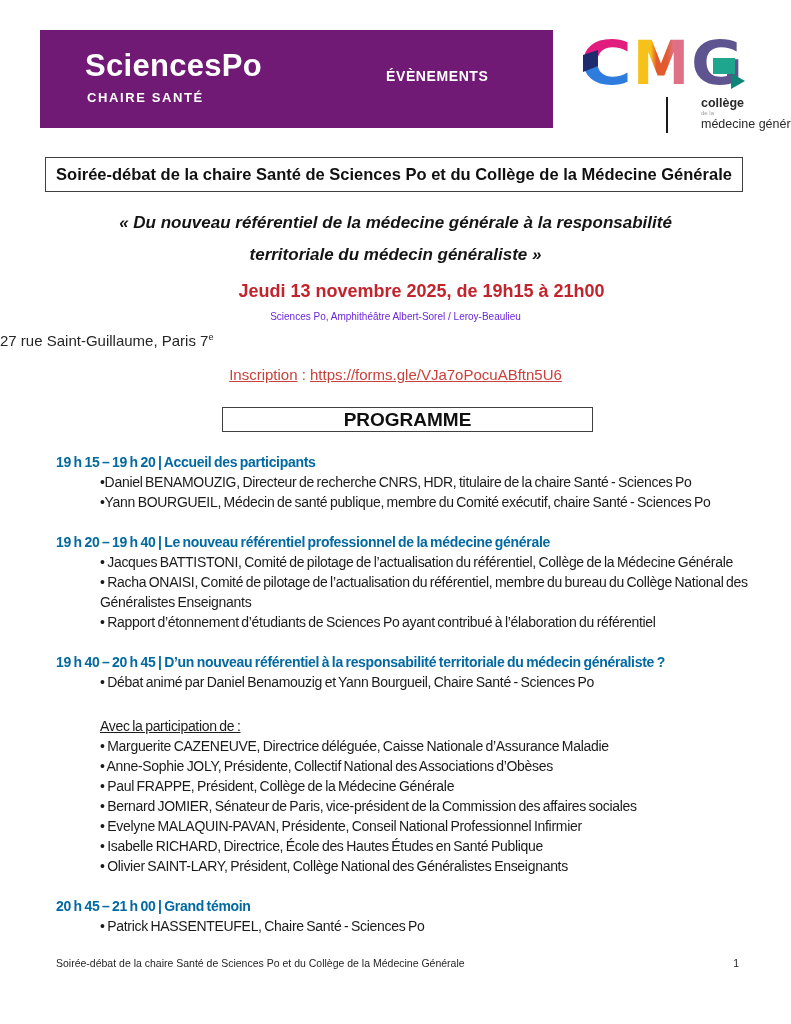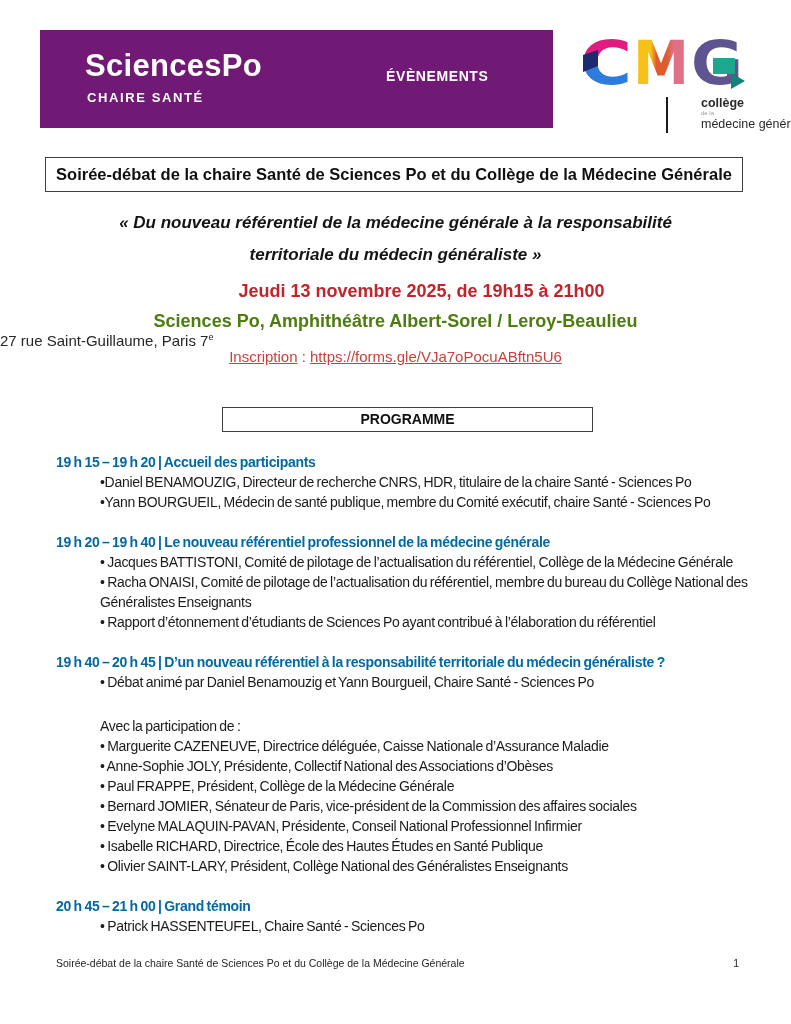--- a/index.html
+++ b/index.html
@@ -44,43 +44,43 @@
     position:absolute; left:0; top:207px; width:100%;
     text-align:center; font-size:17px; font-weight:bold; font-style:italic;
     line-height:32px; color:#141414;
   }
 
   
   .date-line {
     position:absolute; left:0; top:281px; width:100%; text-align:center;
     font-size:18px; font-weight:bold; color:#C3242C;margin-left:26px;
   }
-  .venue-line  { position:absolute; left:0; top:311px; width:100%; text-align:center; font-size:18px; color:#4d7c0f;font-weight:bold; }
+  .venue-line  { position:absolute; left:0; top:311px; width:100%; text-align:center; font-size:10px; color:#6d28d9; }
   .addr-line   { position:absolute; left:0; top:332px; width:100%; text-align:left; font-size:15px; color:#262626; }
   .addr-line sup { font-size:9px; }
-  .inscription { position:absolute; left:0; top:348px; width:100%; text-align:center; font-size:15px; color:#C8423B; }
+  .inscription { position:absolute; left:0; top:366px; width:100%; text-align:center; font-size:15px; color:#C8423B; }
   .inscription .u { text-decoration:underline; }
 
   
   .programme-box {
     position:absolute; left:222px; top:407px; width:371px; height:25px;
     border:1px solid #404040; text-align:center; line-height:23px;
-    font-size:14px; font-weight:bold; color:#101010;
+    font-size:19px; font-weight:bold; color:#101010;
   }
   .programme {
     position:absolute; left:56px; top:452px; width:702px;
     font-size:14px; line-height:20px; letter-spacing:-0.3px; word-spacing:-1px;
     color:#1b1b1b;
   }
   .section { margin-top:20px; }
   .section:first-child { margin-top:0; }
   .section-title { font-weight:bold; white-space:nowrap; color:#0369a1; }
   .bullet { padding-left:44px; }
   .participation-block { margin-top:24px; }
-  .participation-heading { padding-left:44px; }
+  .participation-heading { padding-left:44px; text-decoration:underline; }
 
   
   .footer {
     position:absolute; left:56px; right:52px; top:957px;
     display:flex; justify-content:space-between;
     font-size:10.5px; color:#1f1f1f;
   }
 </style>
 </head>
 <body>

